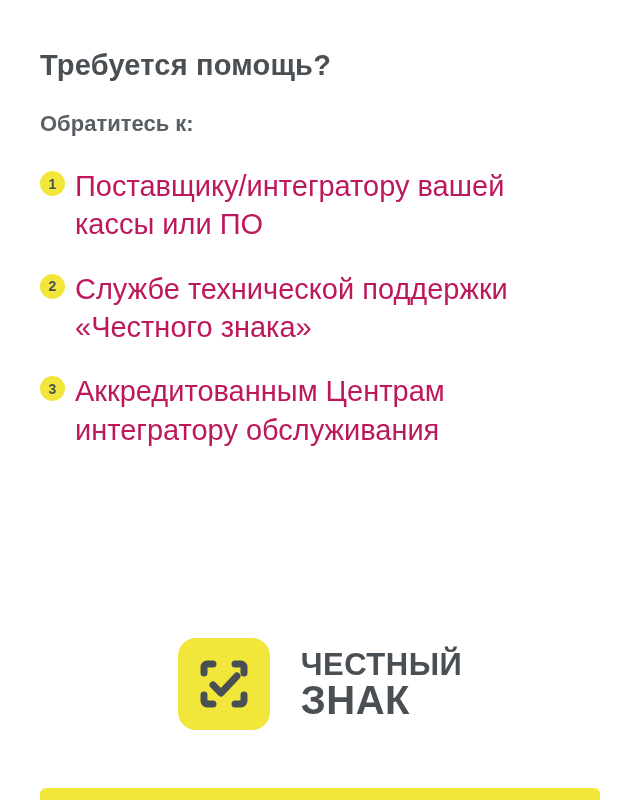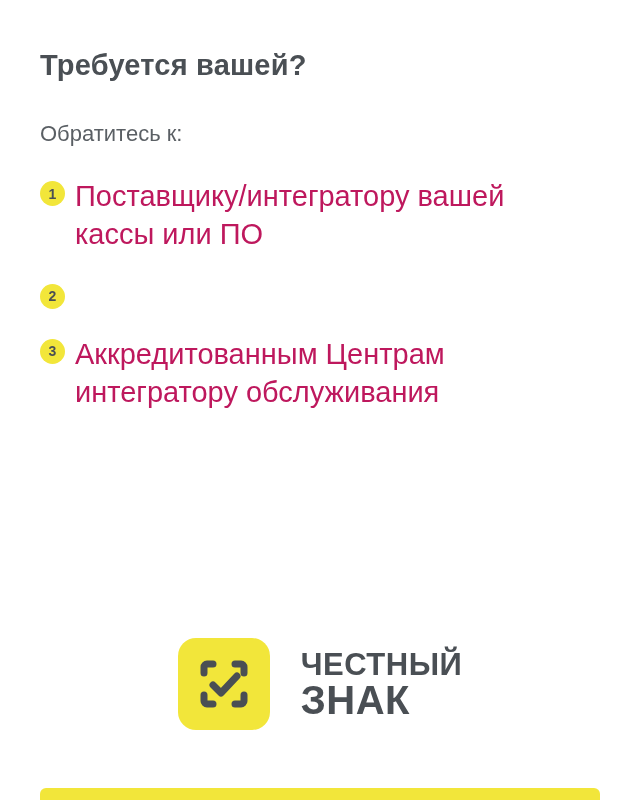--- a/index.html
+++ b/index.html
@@ -25,22 +25,23 @@
     font-size: 29px;
     font-weight: bold;
     color: #4a4f54;
     letter-spacing: 0.2px;
     margin: 8px 0 0 0;
     line-height: 1.2;
   }
   .subtitle {
     font-size: 22px;
     color: #5a5f64;
-    margin: 38px 0 0 0;
+    margin: 28px 0 0 0;
     line-height: 1.2;
+    font-weight: bold;
   }
   .list {
     margin: 30px 0 0 0;
     padding: 0;
     list-style: none;
   }
   .list-item {
     display: flex;
     align-items: flex-start;
     margin-bottom: 26px;
@@ -110,31 +111,32 @@
     height: 12px;
     background: #f2e63a;
     border-radius: 6px 6px 0 0;
   }
 </style>
 </head>
 <body>
 
 <div class="page">
 
-  <h1 class="title">Требуется вашей?</h1>
+  <h1 class="title">Требуется помощь?</h1>
 
   <p class="subtitle">Обратитесь к:</p>
 
   <ul class="list">
     <li class="list-item">
       <span class="badge">1</span>
       <span class="item-text">Поставщику/интегратору вашей кассы или ПО</span>
     </li>
     <li class="list-item">
       <span class="badge">2</span>
+      <span class="item-text">Службе технической поддержки «Честного знака»</span>
     </li>
     <li class="list-item">
       <span class="badge">3</span>
       <span class="item-text">Аккредитованным Центрам интегратору обслуживания</span>
     </li>
   </ul>
 
   <div class="logo-wrap">
     <div class="logo-mark">
       <svg width="92" height="92" viewBox="0 0 92 92" aria-hidden="true">

